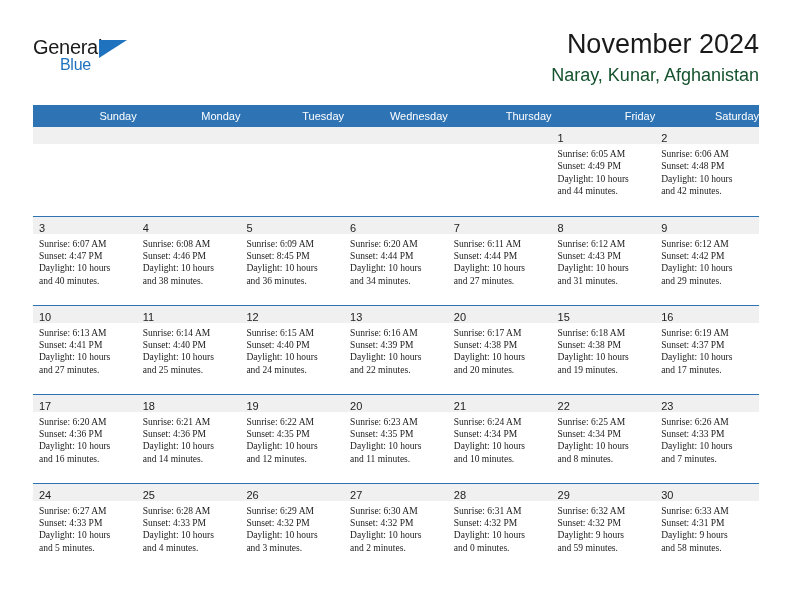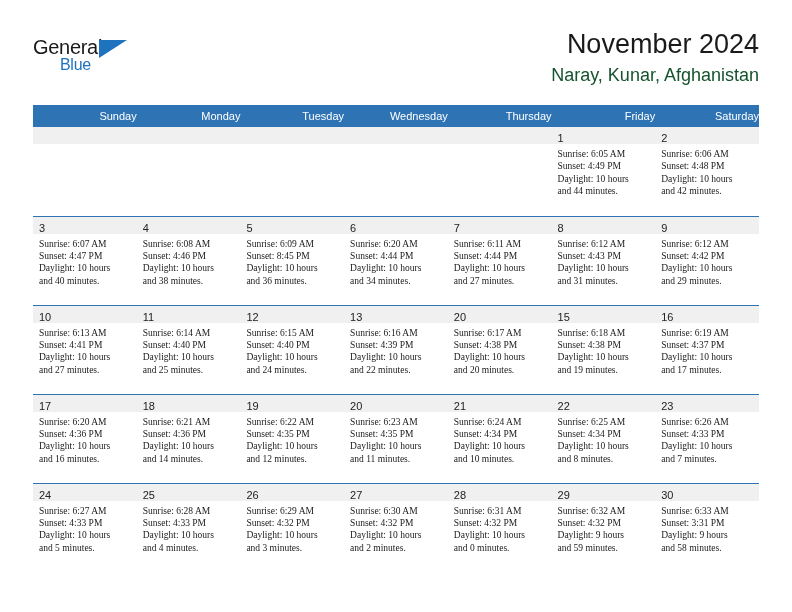--- a/index.html
+++ b/index.html
@@ -474,21 +474,21 @@
                 <div class="cell-line">Sunrise: 6:32 AM</div>
                 <div class="cell-line">Sunset: 4:32 PM</div>
                 <div class="cell-line">Daylight: 9 hours</div>
                 <div class="cell-line">and 59 minutes.</div>
               </div>
             </td>
             <td>
               <div class="daynum-strip"><span class="daynum">30</span></div>
               <div class="cell-body">
                 <div class="cell-line">Sunrise: 6:33 AM</div>
-                <div class="cell-line">Sunset: 3:31 PM</div>
+                <div class="cell-line">Sunset: 4:31 PM</div>
                 <div class="cell-line">Daylight: 9 hours</div>
                 <div class="cell-line">and 58 minutes.</div>
               </div>
             </td>
           </tr>
         </tbody>
     </table>
   </div>
 
 </div>

